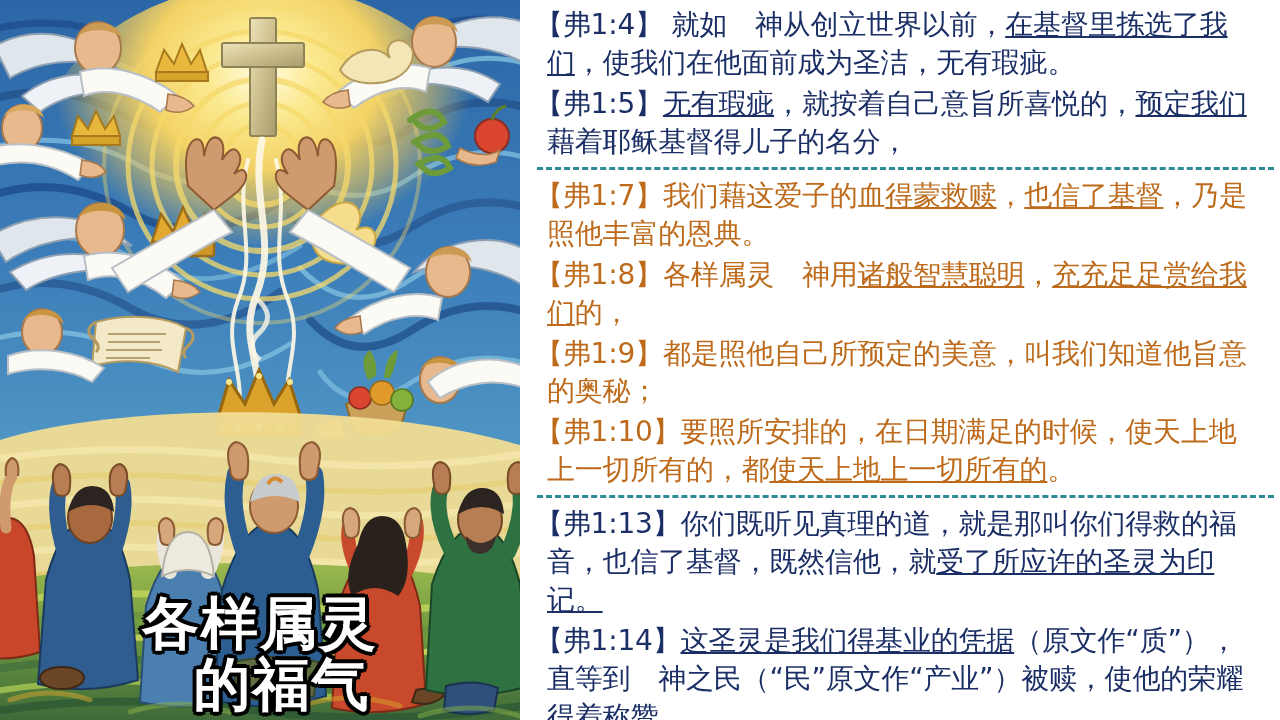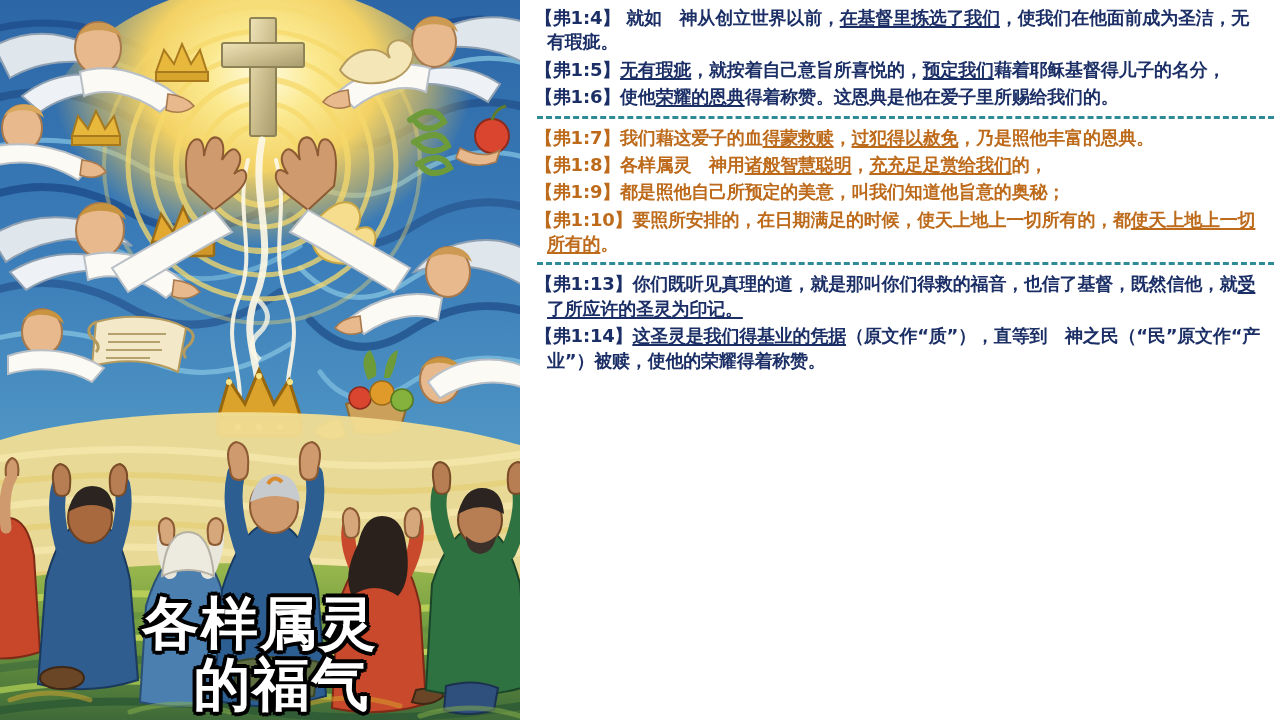--- a/index.html
+++ b/index.html
@@ -69,22 +69,22 @@
     left: 531px;
     top: 0;
     width: 749px;
     height: 720px;
     padding: 6px 4px 0 4px;
     box-sizing: border-box;
   }
   .verse-group { display: block; }
   .verse {
     font-family: "DejaVu Sans", "Liberation Sans", sans-serif;
-    font-weight: 700;
-    font-size: 18px;
+    font-weight: 400;
+    font-size: 28px;
     line-height: 1.355;
     letter-spacing: -0.2px;
     text-indent: 0;
     padding-left: 12px;
     margin: 0 12px 3px 0;
     word-break: break-all;
   }
   .verse .hang {
     display: inline;
     margin-left: -12px;
@@ -414,30 +414,27 @@
 
   <div class="text-col">
 
     <div class="verse-group group-navy">
       <p class="verse">
         <span class="hang">【弗1:4】</span><span> 就如　神从创立世界以前，</span><span class="ul">在基督里拣选了我们</span><span>，使我们在他面前成为圣洁，无有瑕疵。</span>
       </p>
       <p class="verse">
         <span class="hang">【弗1:5】</span><span class="ul">无有瑕疵</span><span>，就按着自己意旨所喜悦的，</span><span class="ul">预定我们</span><span>藉着耶稣基督得儿子的名分，</span>
       </p>
-      <p class="verse">
-        <span class="hang">【弗1:6】</span><span>使他</span><span class="ul">荣耀的恩典</span><span>得着称赞。这恩典是他在爱子里所赐给我们的。</span>
-      </p>
     </div>
 
     <hr class="divider">
 
     <div class="verse-group group-orange">
       <p class="verse">
-        <span class="hang">【弗1:7】</span><span>我们藉这爱子的血</span><span class="ul">得蒙救赎</span><span>，</span><span class="ul">过犯得以赦免</span><span>，乃是照他丰富的恩典。</span>
+        <span class="hang">【弗1:7】</span><span>我们藉这爱子的血</span><span class="ul">得蒙救赎</span><span>，</span><span class="ul">也信了基督</span><span>，乃是照他丰富的恩典。</span>
       </p>
       <p class="verse">
         <span class="hang">【弗1:8】</span><span>各样属灵　神用</span><span class="ul">诸般智慧聪明</span><span>，</span><span class="ul">充充足足赏给我们</span><span>的，</span>
       </p>
       <p class="verse">
         <span class="hang">【弗1:9】</span><span>都是照他自己所预定的美意，叫我们知道他旨意的奥秘；</span>
       </p>
       <p class="verse">
         <span class="hang">【弗1:10】</span><span>要照所安排的，在日期满足的时候，使天上地上一切所有的，都</span><span class="ul">使天上地上一切所有的</span><span>。</span>
       </p>

